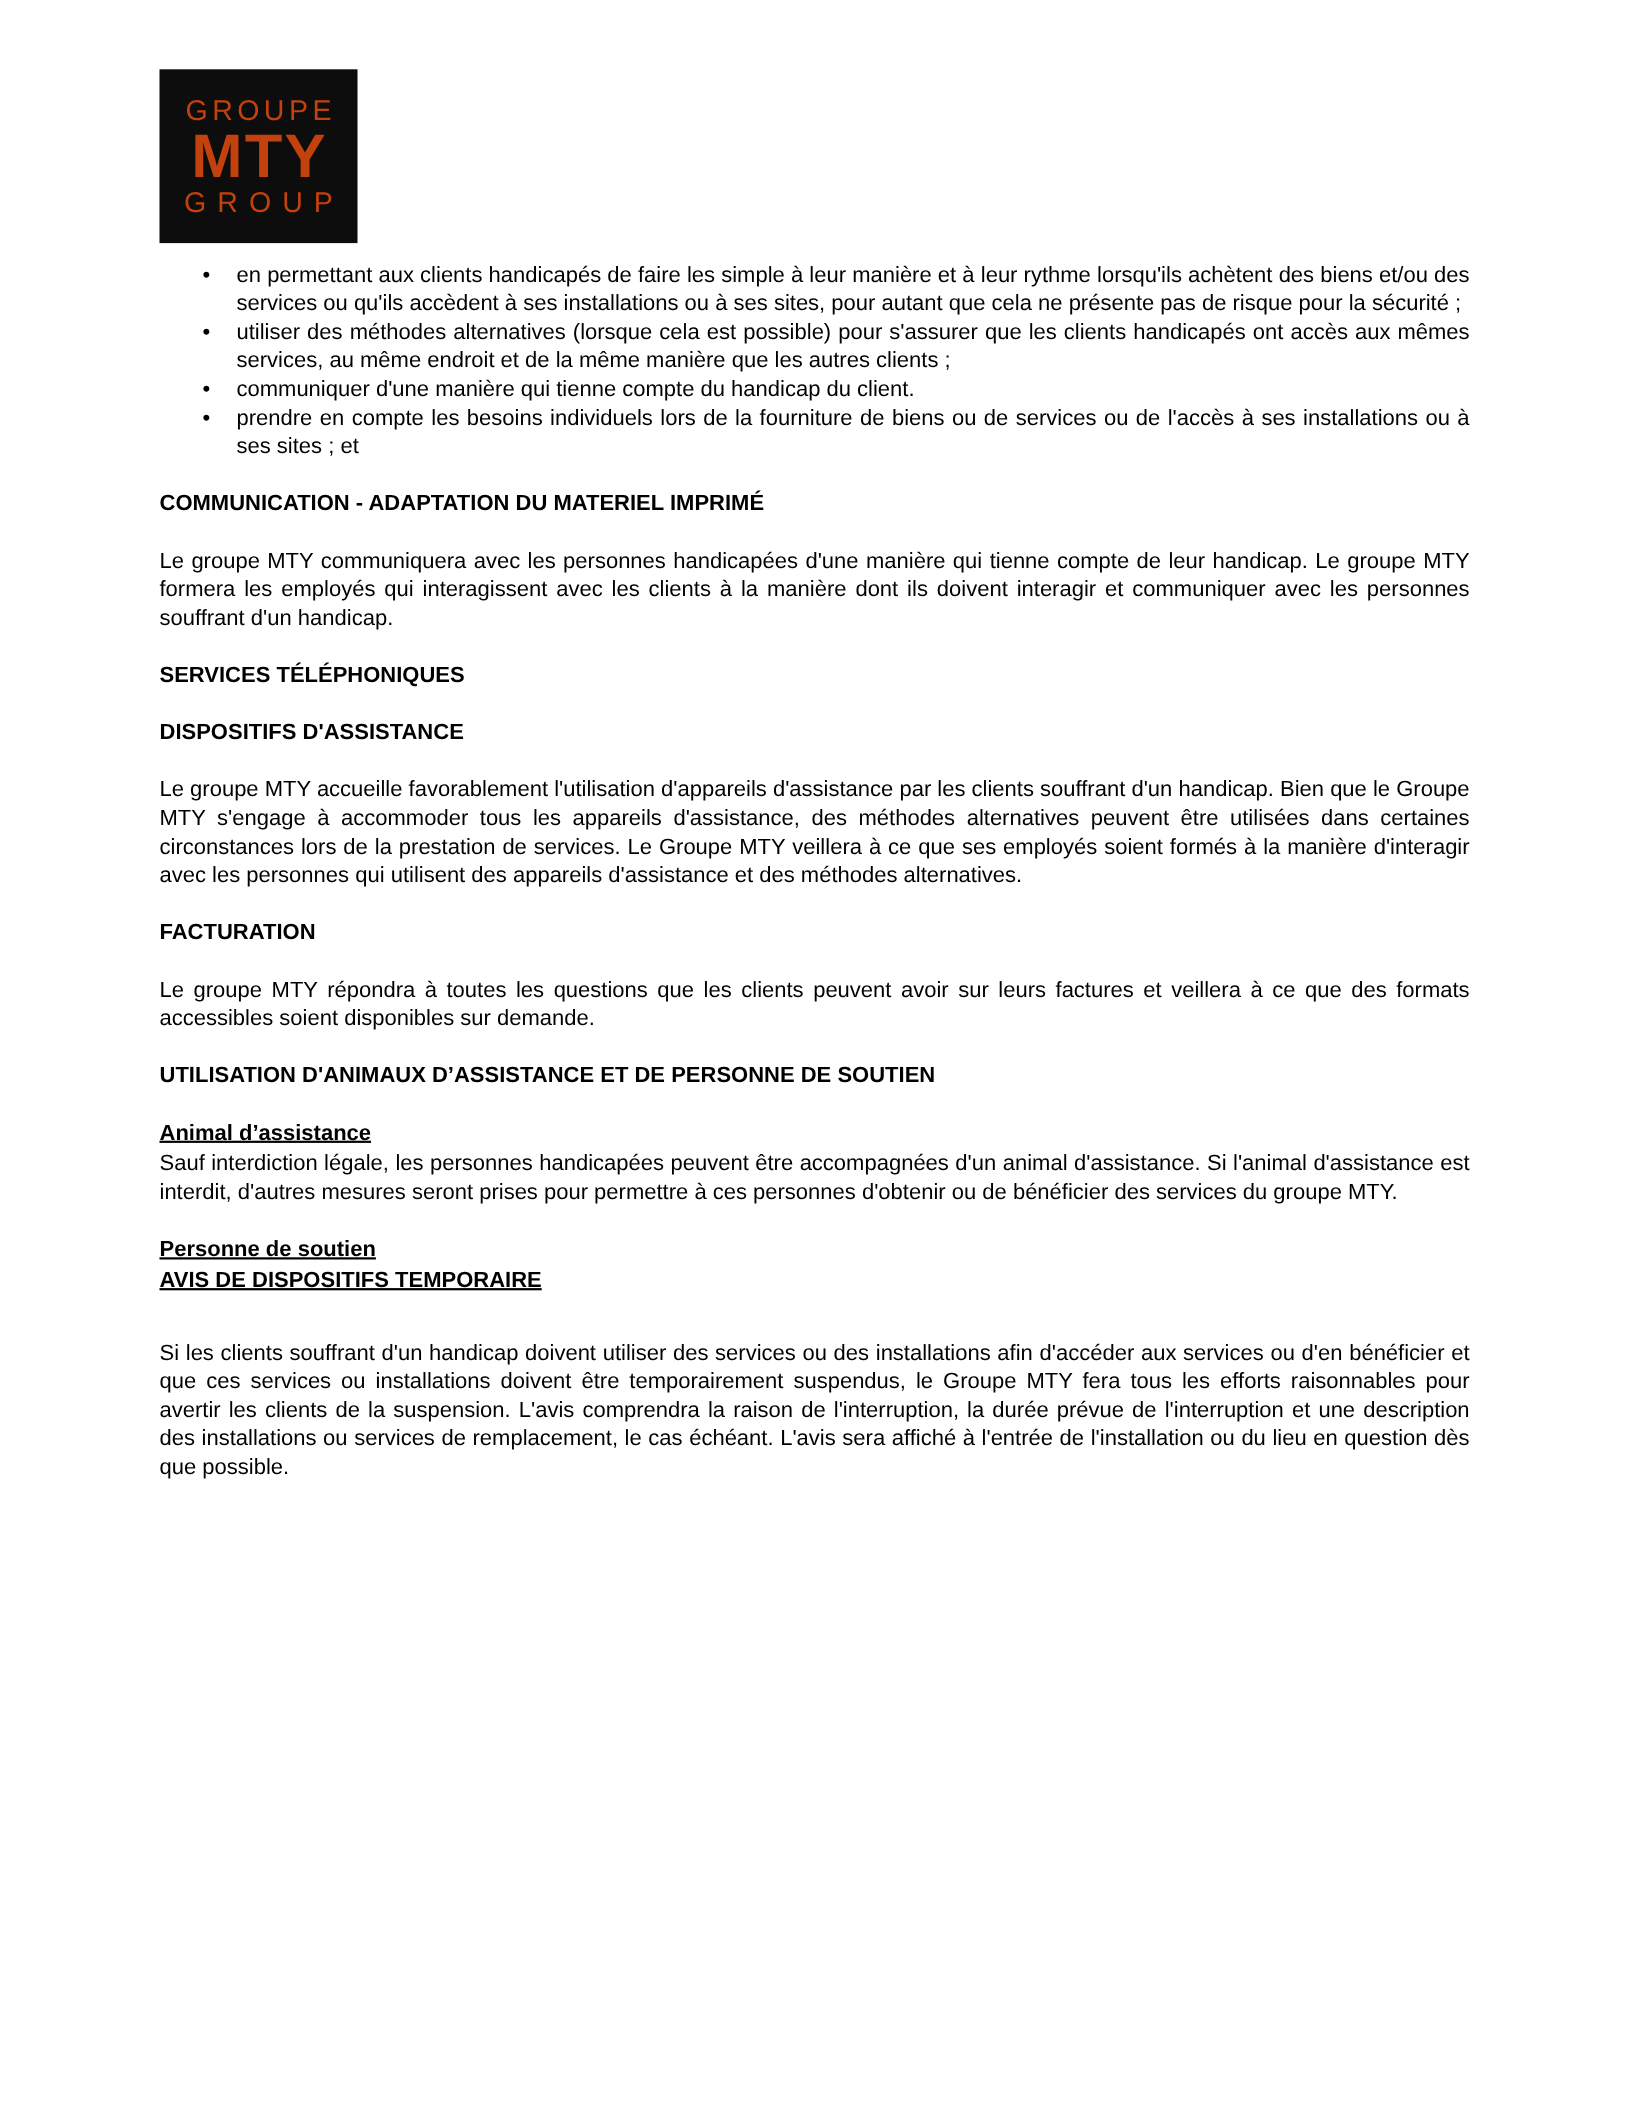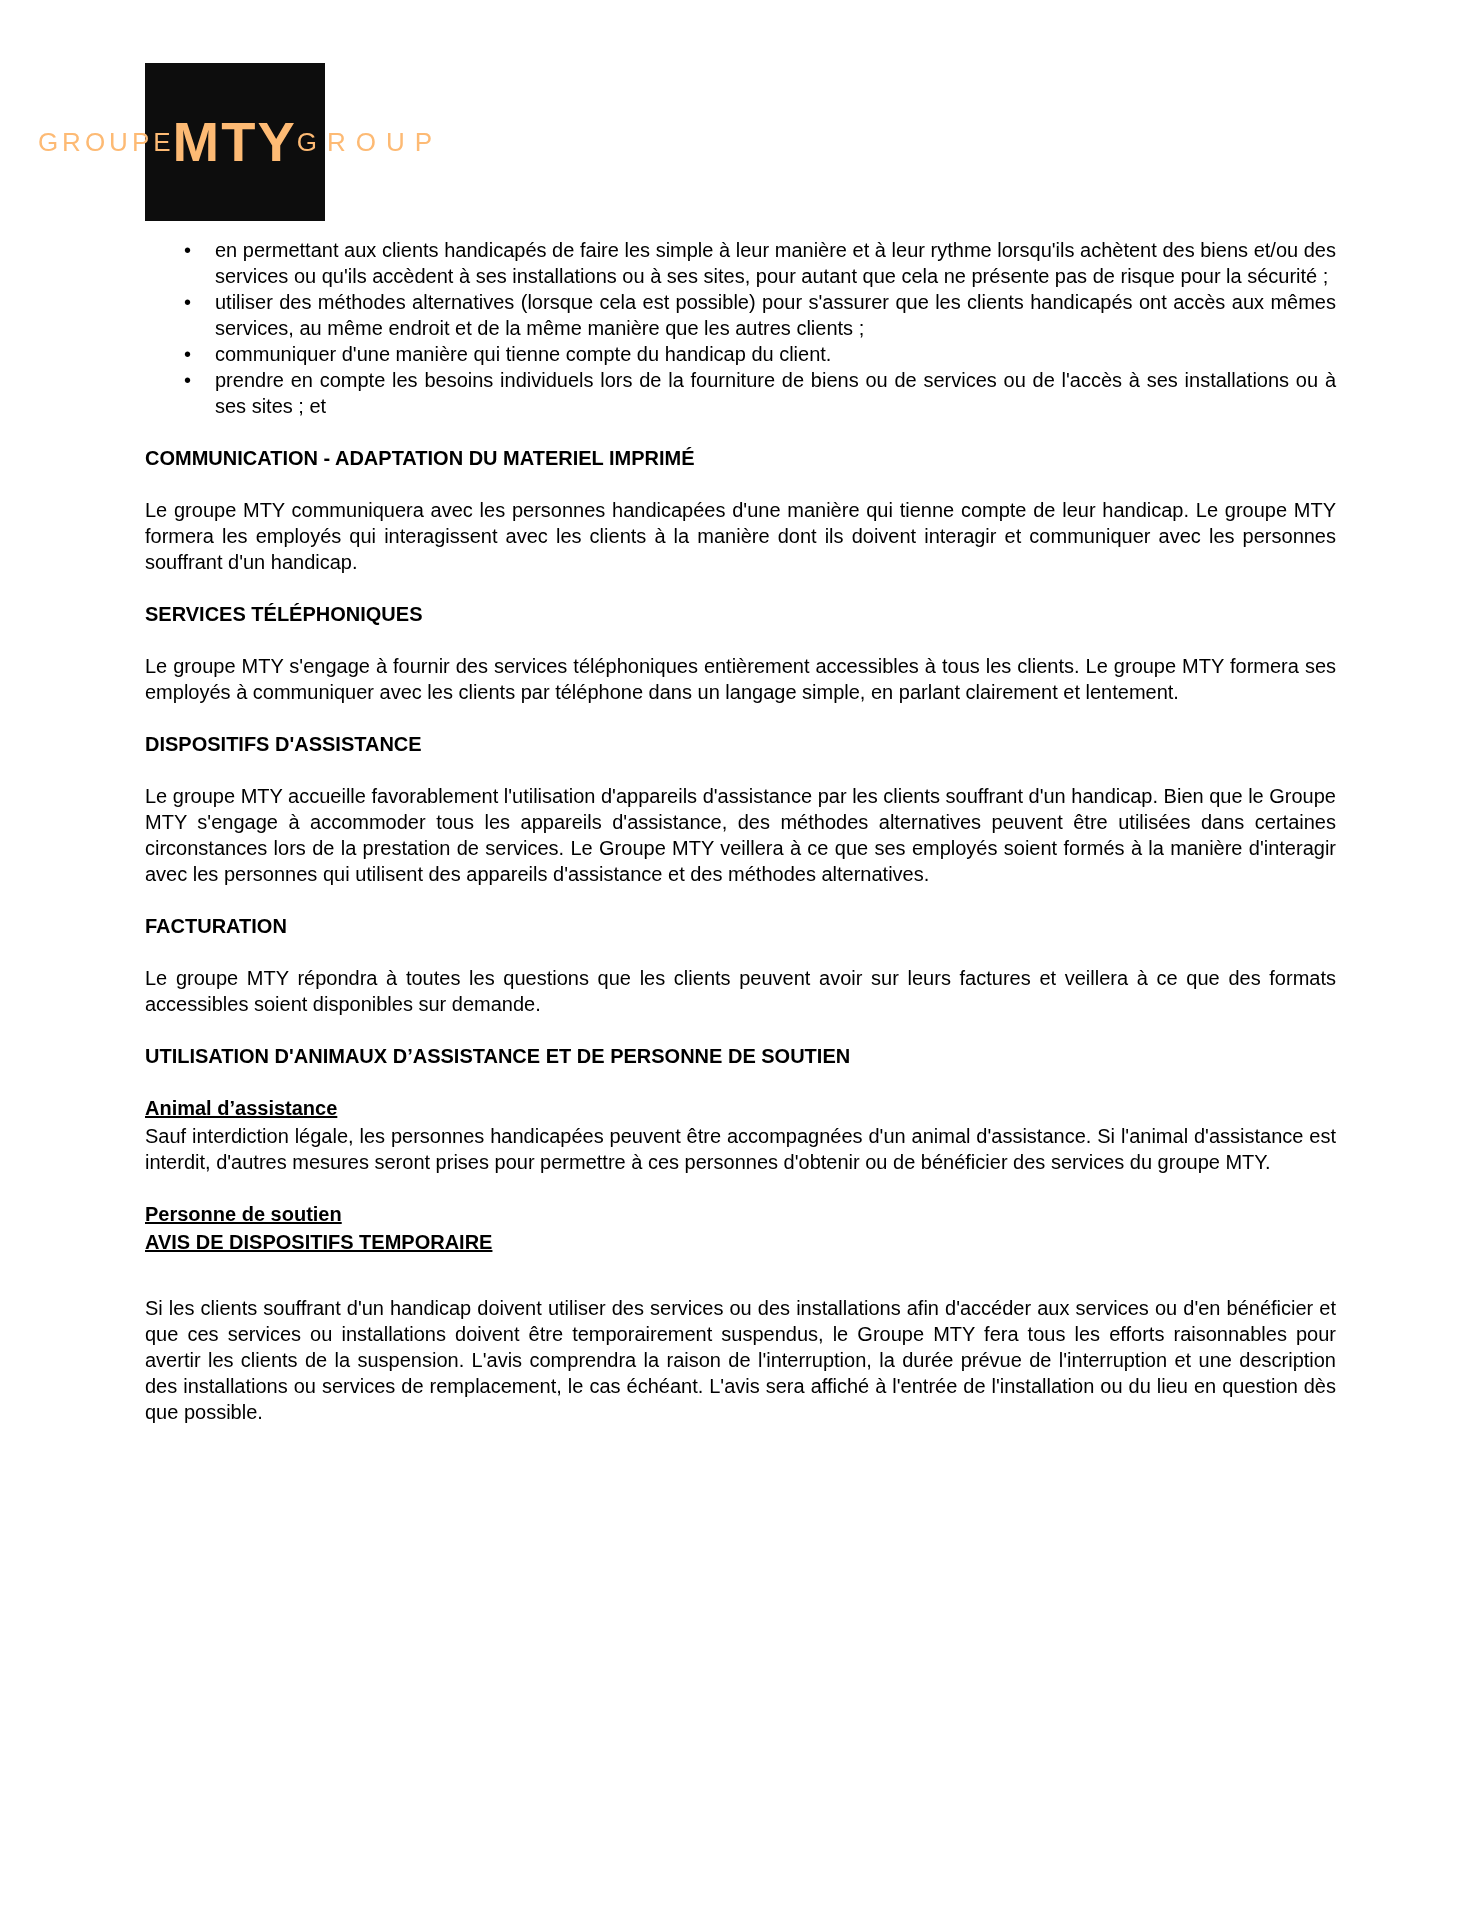--- a/index.html
+++ b/index.html
@@ -15,23 +15,23 @@
   .page {
     width: 1484px;
     min-height: 1920px;
     background: #ffffff;
     padding: 63px 148px 60px 145px;
   }
   .logo {
     width: 180px;
     height: 158px;
     background: #0d0d0d;
-    color: #fdba74;
+    color: #c2410c;
     display: flex;
-    flex-direction: row;
+    flex-direction: column;
     align-items: center;
     justify-content: center;
     gap: 2px;
     margin-bottom: 16px;
   }
   .logo-groupe {
     font-size: 26px;
     letter-spacing: 4px;
     margin-right: -4px;
     font-weight: 400;
@@ -93,21 +93,20 @@
     <li class="bullet">en permettant aux clients handicapés de faire les simple à leur manière et à leur rythme lorsqu'ils achètent des biens et/ou des services ou qu'ils accèdent à ses installations ou à ses sites, pour autant que cela ne présente pas de risque pour la sécurité ;</li>
     <li class="bullet">utiliser des méthodes alternatives (lorsque cela est possible) pour s'assurer que les clients handicapés ont accès aux mêmes services, au même endroit et de la même manière que les autres clients ;</li>
     <li class="bullet">communiquer d'une manière qui tienne compte du handicap du client.</li>
     <li class="bullet">prendre en compte les besoins individuels lors de la fourniture de biens ou de services ou de l'accès à ses installations ou à ses sites ; et</li>
   </ul>
 
   <h2 class="h">COMMUNICATION - ADAPTATION DU MATERIEL IMPRIMÉ</h2>
   <p class="para">Le groupe MTY communiquera avec les personnes handicapées d'une manière qui tienne compte de leur handicap. Le groupe MTY formera les employés qui interagissent avec les clients à la manière dont ils doivent interagir et communiquer avec les personnes souffrant d'un handicap.</p>
 
   <h2 class="h">SERVICES TÉLÉPHONIQUES</h2>
-  <p class="para">Le groupe MTY s'engage à fournir des services téléphoniques entièrement accessibles à tous les clients. Le groupe MTY formera ses employés à communiquer avec les clients par téléphone dans un langage simple, en parlant clairement et lentement.</p>
 
   <h2 class="h">DISPOSITIFS D'ASSISTANCE</h2>
   <p class="para">Le groupe MTY accueille favorablement l'utilisation d'appareils d'assistance par les clients souffrant d'un handicap. Bien que le Groupe MTY s'engage à accommoder tous les appareils d'assistance, des méthodes alternatives peuvent être utilisées dans certaines circonstances lors de la prestation de services. Le Groupe MTY veillera à ce que ses employés soient formés à la manière d'interagir avec les personnes qui utilisent des appareils d'assistance et des méthodes alternatives.</p>
 
   <h2 class="h">FACTURATION</h2>
   <p class="para">Le groupe MTY répondra à toutes les questions que les clients peuvent avoir sur leurs factures et veillera à ce que des formats accessibles soient disponibles sur demande.</p>
 
   <h2 class="h">UTILISATION D'ANIMAUX D’ASSISTANCE ET DE PERSONNE DE SOUTIEN</h2>
 
   <h3 class="h underlined tight">Animal d’assistance</h3>

